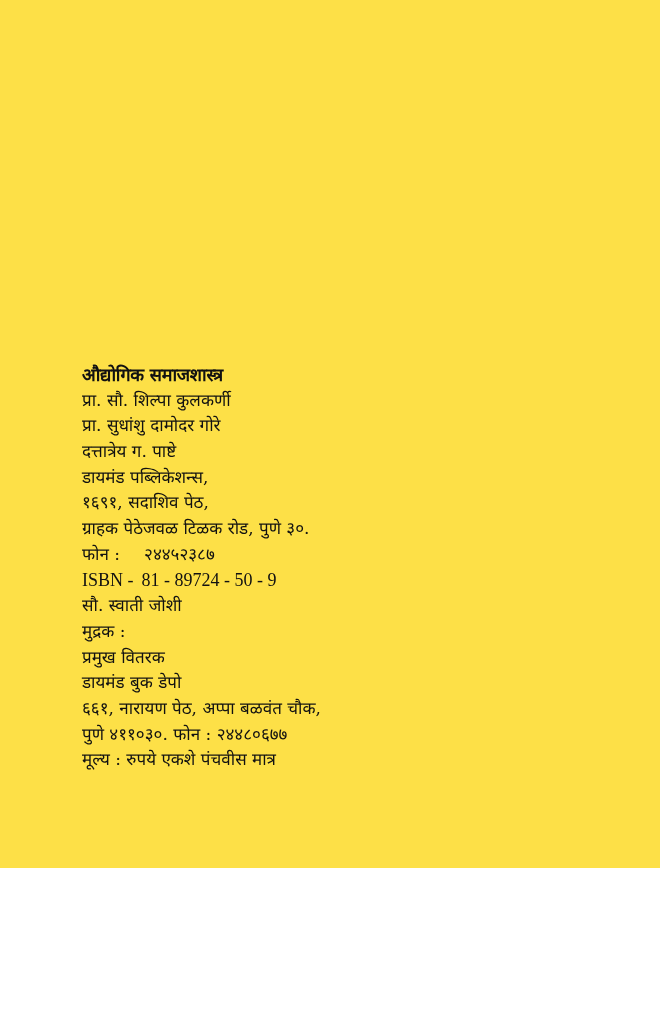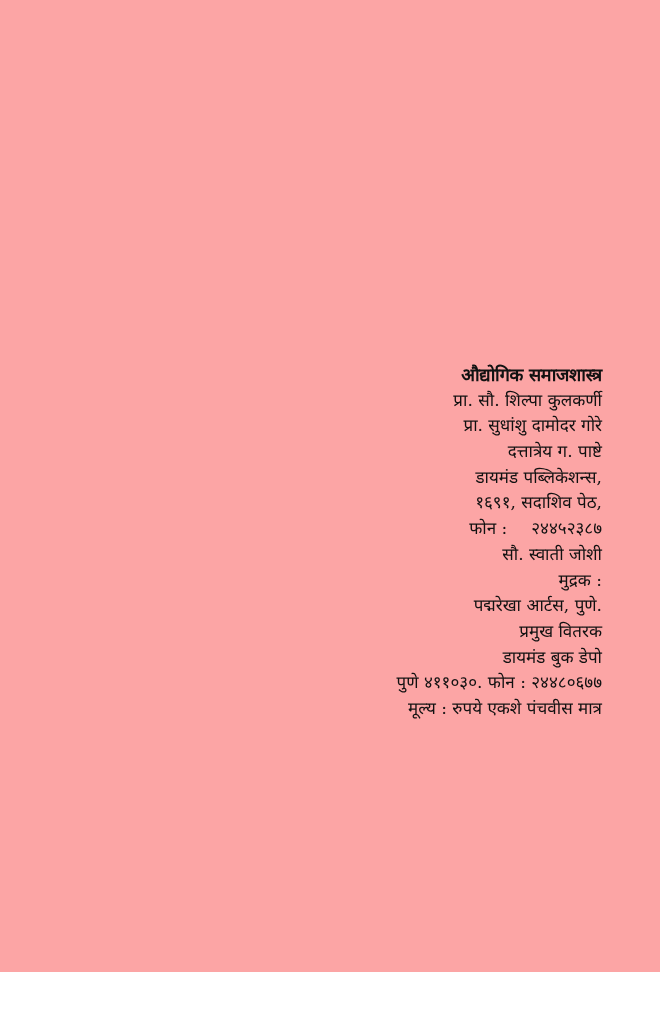--- a/index.html
+++ b/index.html
@@ -11,23 +11,22 @@
       width: 660px;
       height: 1020px;
       position: relative;
       overflow: hidden;
       font-family: "DejaVu Serif", "Liberation Serif", serif;
       color: #111111;
     }
     .page {
       position: absolute;
       left: 0; top: 0;
-      width: 660px; height: 972px;
-      background: #fca5a5;
-      text-align: right;
+      width: 660px; height: 868px;
+      background: #fde047;
     }
     .imprint {
       position: absolute;
       left: 82px;
       top: 362px;
       width: 520px;
     }
     .line {
       height: 25.7px;
       line-height: 25.7px;
@@ -63,31 +62,35 @@
 
     <div class="line title">औद्योगिक समाजशास्त्र</div>
 
     <div class="line">प्रा. सौ. शिल्पा कुलकर्णी</div>
     <div class="line">प्रा. सुधांशु दामोदर गोरे</div>
 
 
     <div class="line">दत्तात्रेय ग. पाष्टे</div>
     <div class="line">डायमंड पब्लिकेशन्स,</div>
     <div class="line">१६९१, सदाशिव पेठ,</div>
+    <div class="line">ग्राहक पेठेजवळ टिळक रोड, पुणे ३०.</div>
 
     <div class="line">
       <span>फोन :</span><span class="gap" style="width:24px"></span><span>२४४५२३८७</span>
     </div>
 
 
+    <div class="line latin">
+      <span>ISBN -</span><span class="gap" style="width:8px"></span><span>81 - 89724 - 50 - 9</span>
+    </div>
 
     <div class="line">सौ. स्वाती जोशी</div>
     <div class="line">मुद्रक :</div>
-    <div class="line">पद्मरेखा आर्टस, पुणे.</div>
 
     <div class="line">प्रमुख वितरक</div>
     <div class="line">डायमंड बुक डेपो</div>
+    <div class="line">६६१, नारायण पेठ, अप्पा बळवंत चौक,</div>
     <div class="line">पुणे ४११०३०. फोन : २४४८०६७७</div>
 
     <div class="line">मूल्य : रुपये एकशे पंचवीस मात्र</div>
 
   </div>
 </div>
 
 </body></html>

